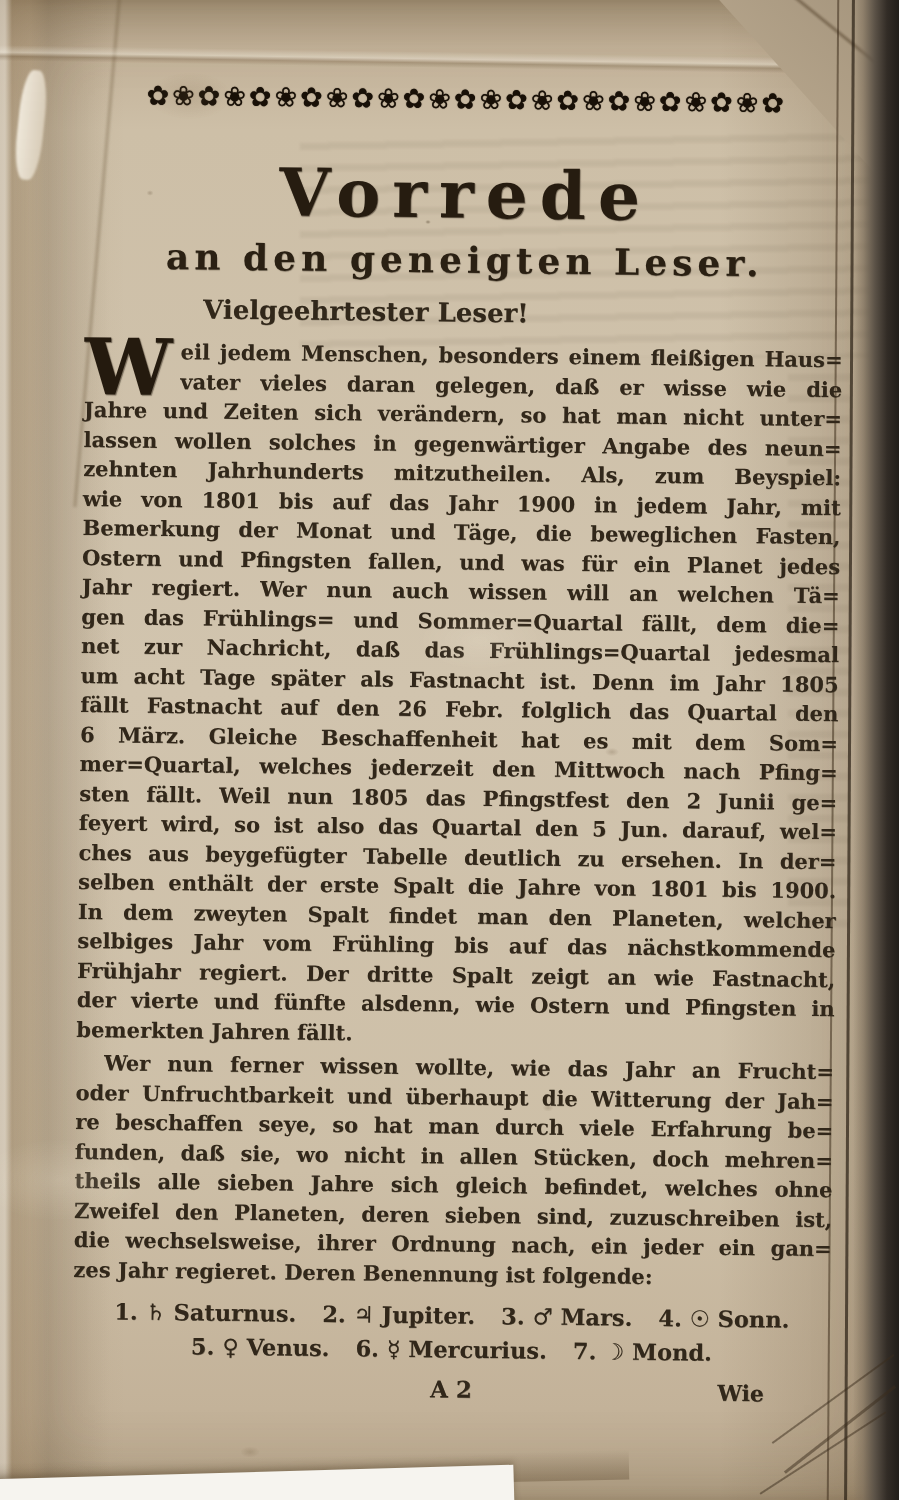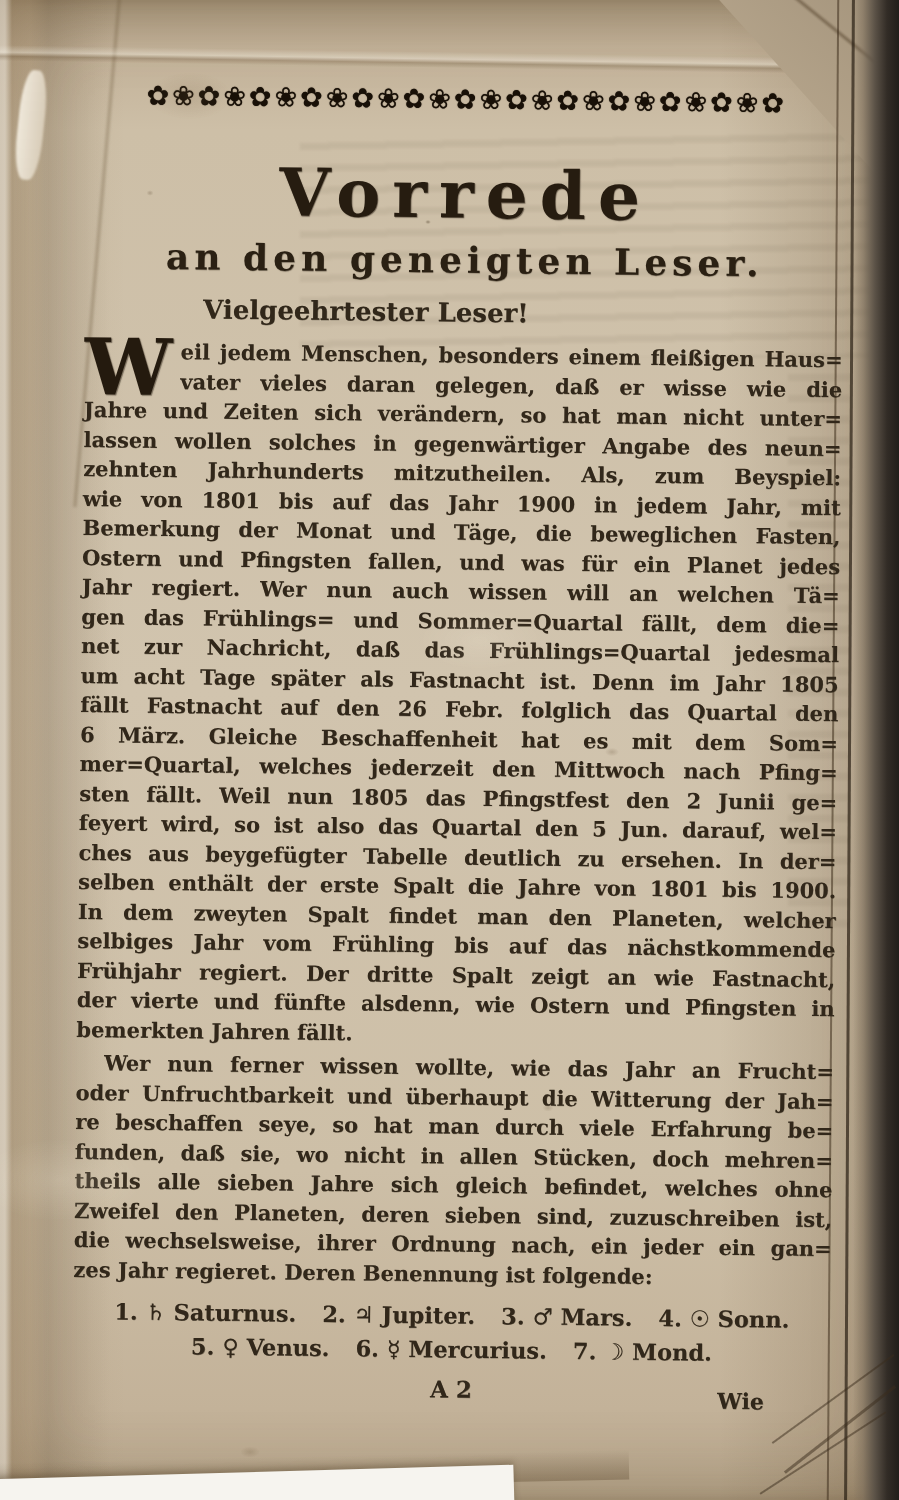--- a/index.html
+++ b/index.html
@@ -82,21 +82,21 @@
   .dropcap{float:left;width:96px;height:58px;font-size:78px;line-height:62px;font-weight:bold;color:#241a0e;text-shadow:1px 1px 1px rgba(36,26,14,.5);}
   .para1 .lines > .text-line:nth-child(2){padding-left:56px;}
   .para2{margin-top:4px;}
   .para2 > .text-line:first-child{text-indent:28px;}
 
   .planet-list{margin-top:10px;display:flex;flex-wrap:wrap;justify-content:center;column-gap:26px;font-weight:bold;}
   .planet-item{font-size:22.5px;line-height:34px;white-space:nowrap;text-shadow:.3px .4px .5px rgba(49,39,26,.45);}
 
   .footer-row{position:relative;margin-top:8px;height:34px;font-weight:bold;}
   .sig{position:absolute;left:0;width:100%;text-align:center;font-size:23px;line-height:30px;text-shadow:.4px .5px .6px rgba(49,39,26,.5);}
-  .catchword{position:absolute;right:66px;top:8px;font-size:22px;line-height:30px;text-shadow:.4px .5px .6px rgba(49,39,26,.5);}
+  .catchword{position:absolute;right:66px;top:0;font-size:22px;line-height:30px;text-shadow:.4px .5px .6px rgba(49,39,26,.5);}
 </style>
 </head>
 <body>
 
 <div class="scan">
   <div class="page">
     <div class="left-edge"></div>
     <div class="left-crease"></div>
     <div class="torn-notch"></div>
     <div class="crease-top"></div>

